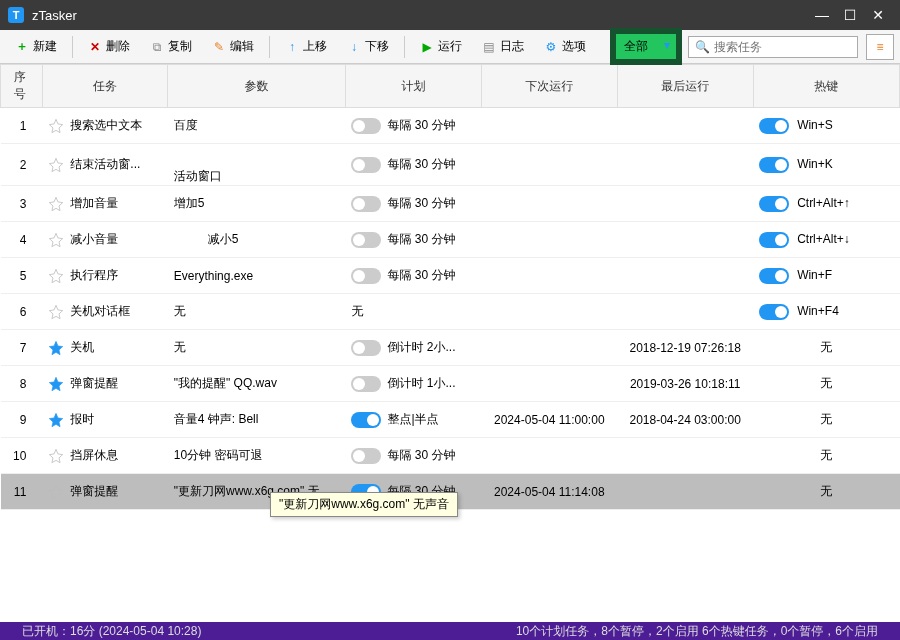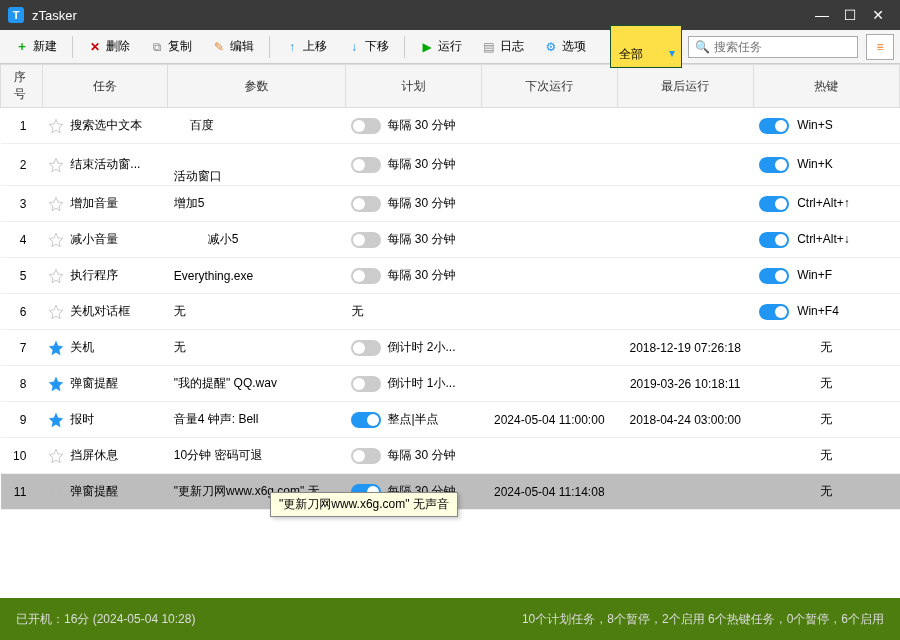--- a/index.html
+++ b/index.html
@@ -7,21 +7,21 @@
 .title-bar { background: #3a3a3a; color: #fff; height: 30px; display: flex; align-items: center; padding: 0 8px; }
 .title-bar .app-icon { width: 16px; height: 16px; background: #2196F3; border-radius: 3px; margin-right: 8px; display: flex; align-items: center; justify-content: center; font-weight: bold; font-size: 11px; }
 .title-bar .title { flex: 1; font-size: 13px; }
 .title-bar .win-btn { width: 28px; height: 28px; display: flex; align-items: center; justify-content: center; cursor: pointer; font-size: 14px; }
 
 .toolbar { background: #f5f5f5; border-bottom: 1px solid #ccc; height: 34px; display: flex; align-items: center; padding: 0 6px; gap: 2px; }
 .tb-btn { display: inline-flex; align-items: center; gap: 4px; padding: 4px 8px; cursor: pointer; border-radius: 2px; border: 1px solid transparent; }
 .tb-sep { width: 1px; height: 22px; background: #ccc; margin: 0 4px; }
 .tb-icon { width: 14px; height: 14px; display: inline-flex; align-items: center; justify-content: center; }
 .tb-spacer { flex: 1; }
-.filter-select { border: 1px solid #14532d; padding: 20px 22px 4px 8px; background: #fde047; cursor: pointer; position: relative; min-width: 72px; }
+.filter-select { border: 6px solid #14532d; padding: 4px 22px 4px 8px; background: #22c55e; cursor: pointer; position: relative; min-width: 72px; }
 .filter-select::after { content: "▾"; position: absolute; right: 6px; color: #2196F3; }
 .search-box { border: 1px solid #aaa; padding: 3px 6px; display: flex; align-items: center; background: #fff; width: 170px; margin-left: 4px; }
 .search-box input { border: none; outline: none; flex: 1; font-size: 12px; background: transparent; }
 .view-btn { border: 1px solid #aaa; background: #fff; width: 28px; height: 26px; margin-left: 6px; display: flex; align-items: center; justify-content: center; cursor: pointer; }
 
 .table-container { flex: 1; overflow: auto; background: #fff; }
 .grid { width: 100%; border-collapse: collapse; }
 .grid th { background: #f5f5f5; border: 1px solid #ddd; font-weight: normal; padding: 4px 6px; font-size: 12px; color: #333; height: 22px; }
 .grid td { border-bottom: 1px solid #eee; padding: 0 6px; height: 36px; vertical-align: middle; }
 .grid tr.selected td { background: #bdbdbd; }
@@ -43,21 +43,21 @@
 .toggle.on { background: #2196F3; }
 .toggle::after { content: ""; position: absolute; width: 12px; height: 12px; border-radius: 50%; background: #fff; top: 2px; transition: left .1s; }
 .toggle.off::after { left: 2px; }
 .toggle.on::after { left: 16px; }
 
 .hot-toggle { display: inline-block; width: 30px; height: 16px; border-radius: 8px; background: #2196F3; position: relative; vertical-align: middle; margin-right: 8px; cursor: pointer; }
 .hot-toggle::after { content: ""; position: absolute; width: 12px; height: 12px; border-radius: 50%; background: #fff; top: 2px; left: 16px; }
 
 .tooltip { position: absolute; background: #ffffe1; border: 1px solid #888; padding: 3px 8px; font-size: 12px; top: 492px; left: 270px; box-shadow: 2px 2px 4px rgba(0,0,0,.2); }
 
-.status-bar { background: #4d7c0f; color: #ddd; height: 42px; display: flex; align-items: center; padding: 0 16px; font-size: 12px; gap: 20px; }
+.status-bar { background: #4c1d95; color: #ddd; height: 18px; display: flex; align-items: center; padding: 0 22px; font-size: 12px; gap: 20px; }
 .status-left { flex: 0 0 auto; }
 .status-right { flex: 1; text-align: right; }
 
 .ellipsis { white-space: nowrap; overflow: hidden; text-overflow: ellipsis; max-width: 100%; display: inline-block; vertical-align: middle; }
 </style>
 </head>
 <body>
 
 <div class="title-bar">
   <div class="app-icon">T</div>
@@ -130,21 +130,21 @@
         <th class="col-last">最后运行</th>
         <th class="col-hot">热键</th>
       </tr>
     </thead>
     <tbody id="tbody">
         <tr>
           <td class="col-num">1</td>
           <td class="col-task"><span class="star off"><svg viewBox="0 0 24 24">
                 <path d="M12 2l2.9 6.9L22 9.9l-5.5 5 1.6 7.1L12 18.5 5.9 22l1.6-7.1L2 9.9l7.1-1z"></path>
               </svg></span><span class="ellipsis" style="max-width: 88px;">搜索选中文本</span></td>
-          <td class="col-param"><span class="ellipsis" style="max-width: 160px; margin-left: 16px;">百度</span></td>
+          <td class="col-param"><span class="ellipsis" style="max-width: 160px;">百度</span></td>
           <td class="col-plan"><span class="toggle off"></span><span>每隔 30 分钟</span></td>
           <td class="col-next"></td>
           <td class="col-last"></td>
           <td class="col-hot"><span class="hot-toggle"></span><span>Win+S</span></td>
         </tr>
         <tr>
           <td class="col-num">2</td>
           <td class="col-task"><span class="star off"><svg viewBox="0 0 24 24">
                 <path d="M12 2l2.9 6.9L22 9.9l-5.5 5 1.6 7.1L12 18.5 5.9 22l1.6-7.1L2 9.9l7.1-1z"></path>
               </svg></span><span class="ellipsis" style="max-width: 88px; text-align: center;">结束活动窗...</span></td>

